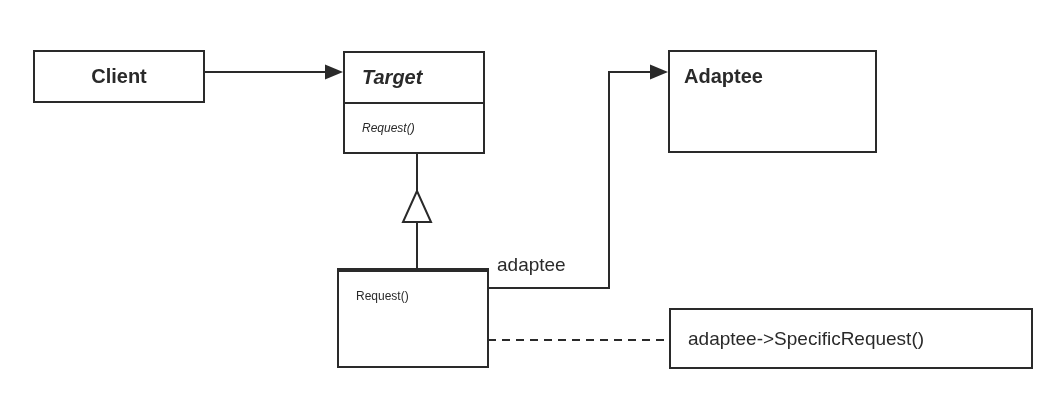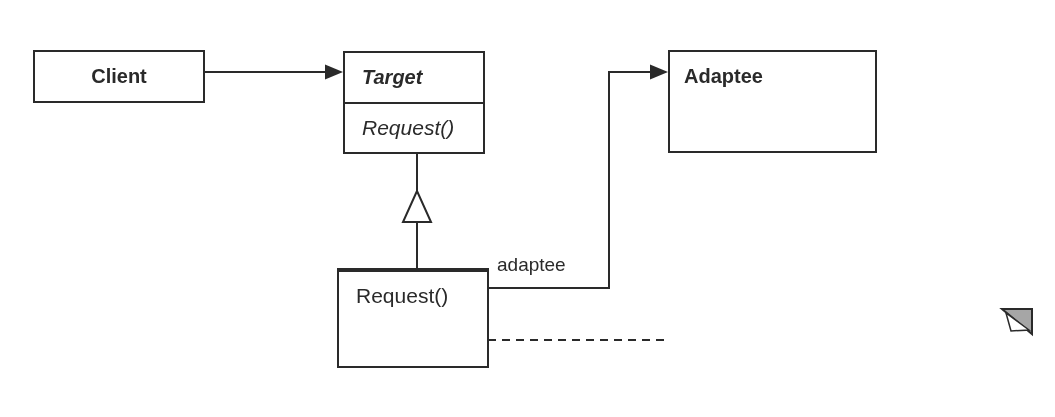--- a/index.html
+++ b/index.html
@@ -23,21 +23,21 @@
     border: 2px solid var(--line);
     box-sizing: border-box;
   }
   .class-name {
     font-weight: bold;
     font-size: 20px;
     display: flex;
     align-items: center;
   }
   .method {
-    font-size: 21px;
+    font-size: 12px;
     display: flex;
     align-items: center;
     border-top: 2px solid var(--line);
   }
   .italic { font-style: italic; }
   .centered { justify-content: center; }
 
   
   #client { left: 33px; top: 50px; width: 172px; height: 53px; }
   #client .class-name { height: 49px; }
@@ -123,14 +123,17 @@
   <div id="adaptee" class="box">
     <div class="class-name">Adaptee</div>
   </div>
 
   <div id="adapter" class="box">
     <div class="method">Request()</div>
   </div>
 
   <div id="assoc-label">adaptee</div>
 
+  <div id="note" class="box">
+    <span>adaptee-&gt;SpecificRequest()</span>
+  </div>
 
 </div>
 
 </body></html>

